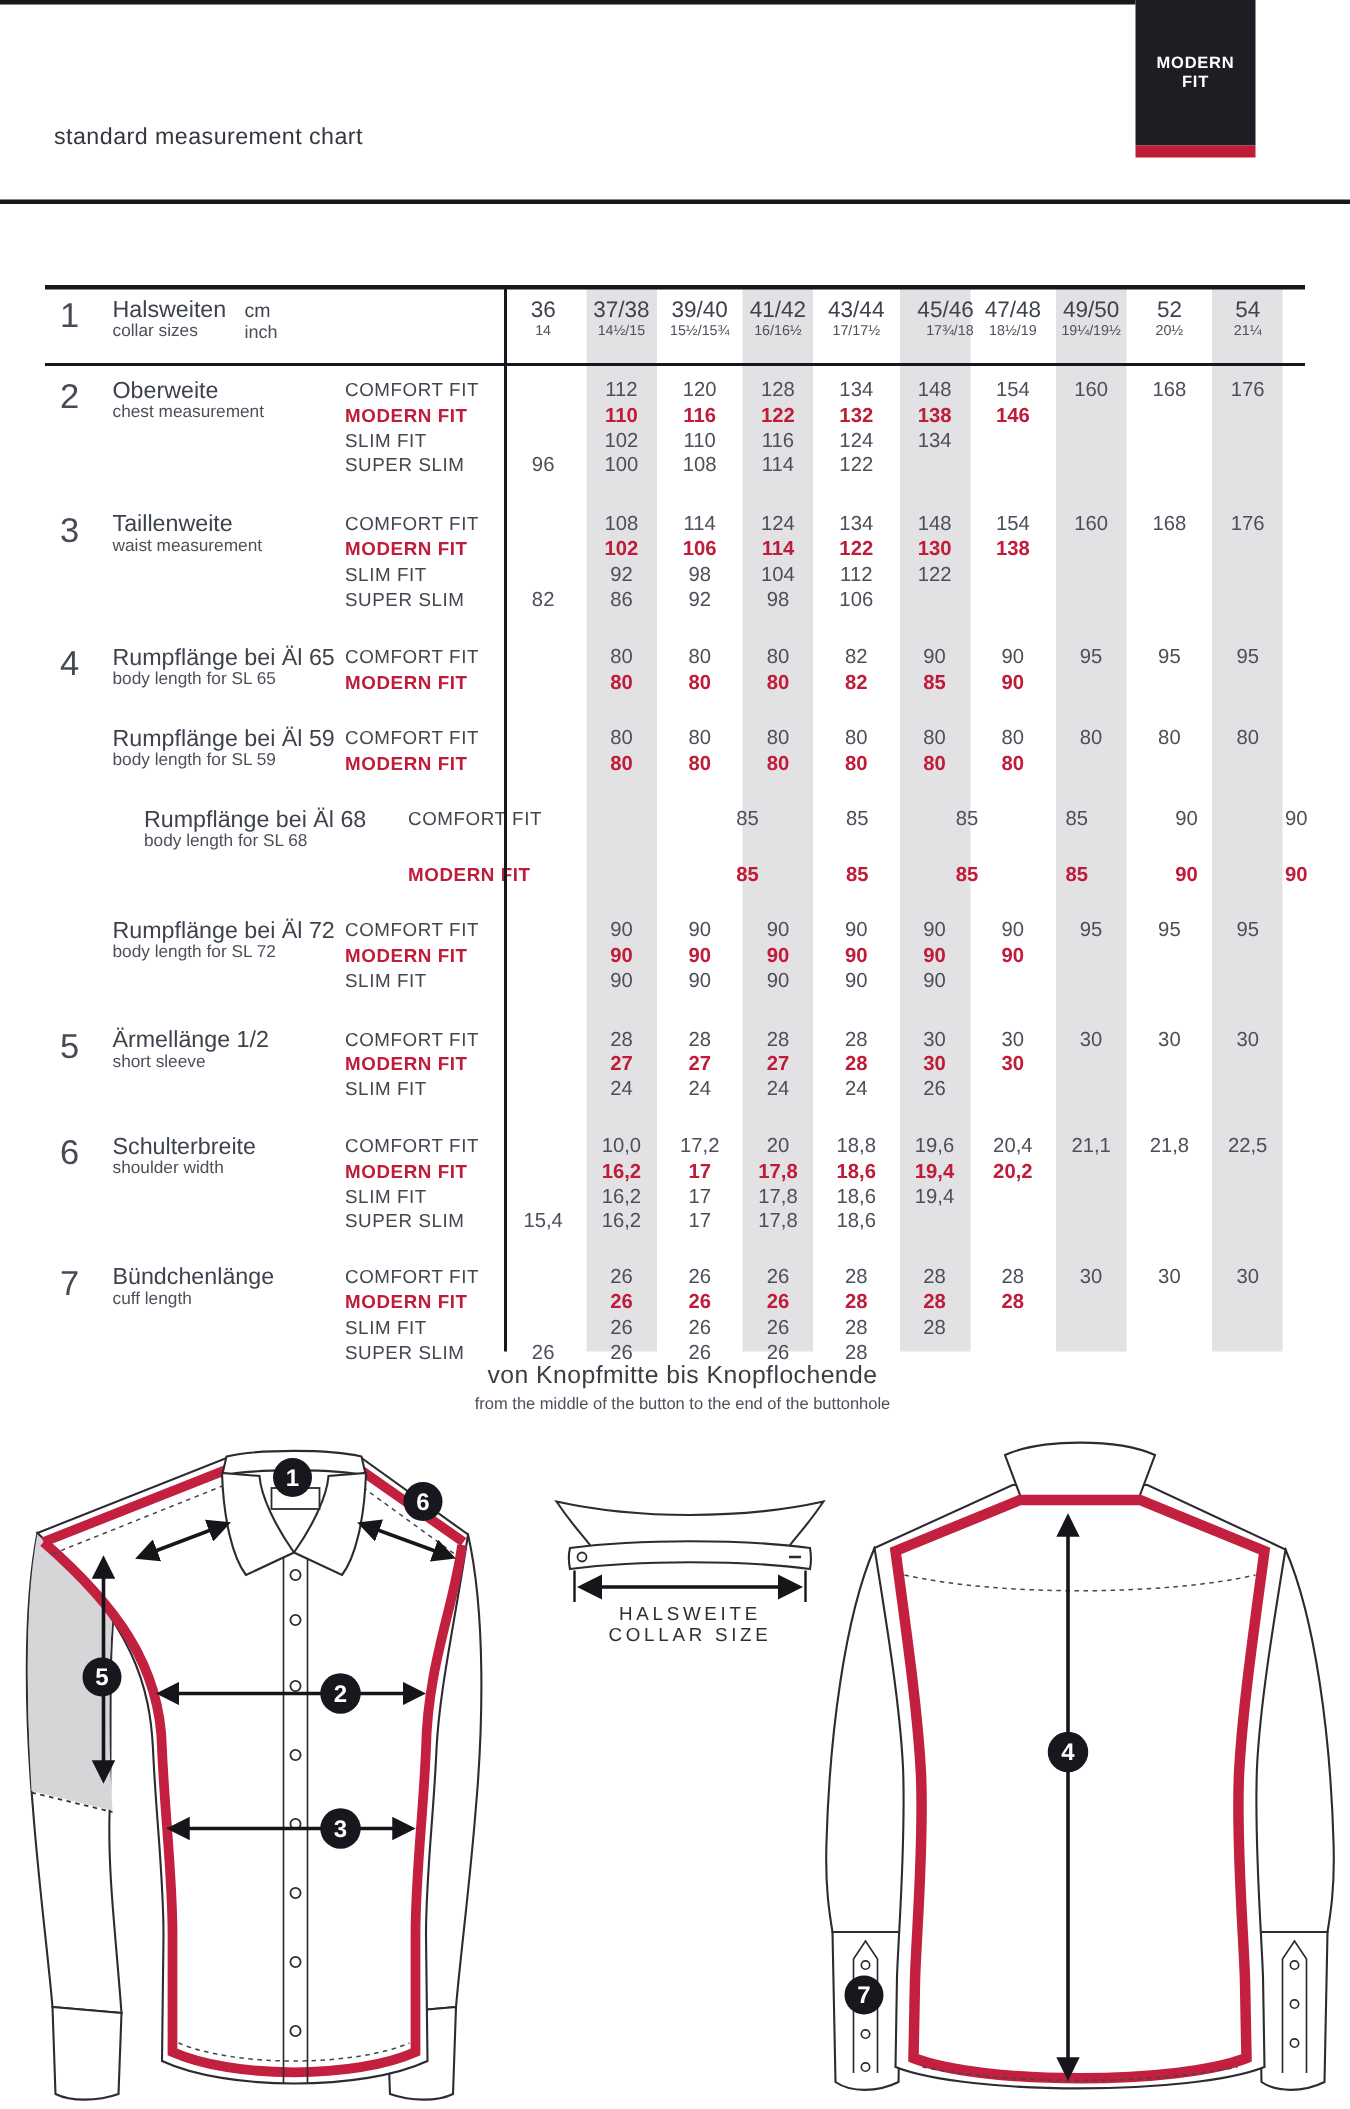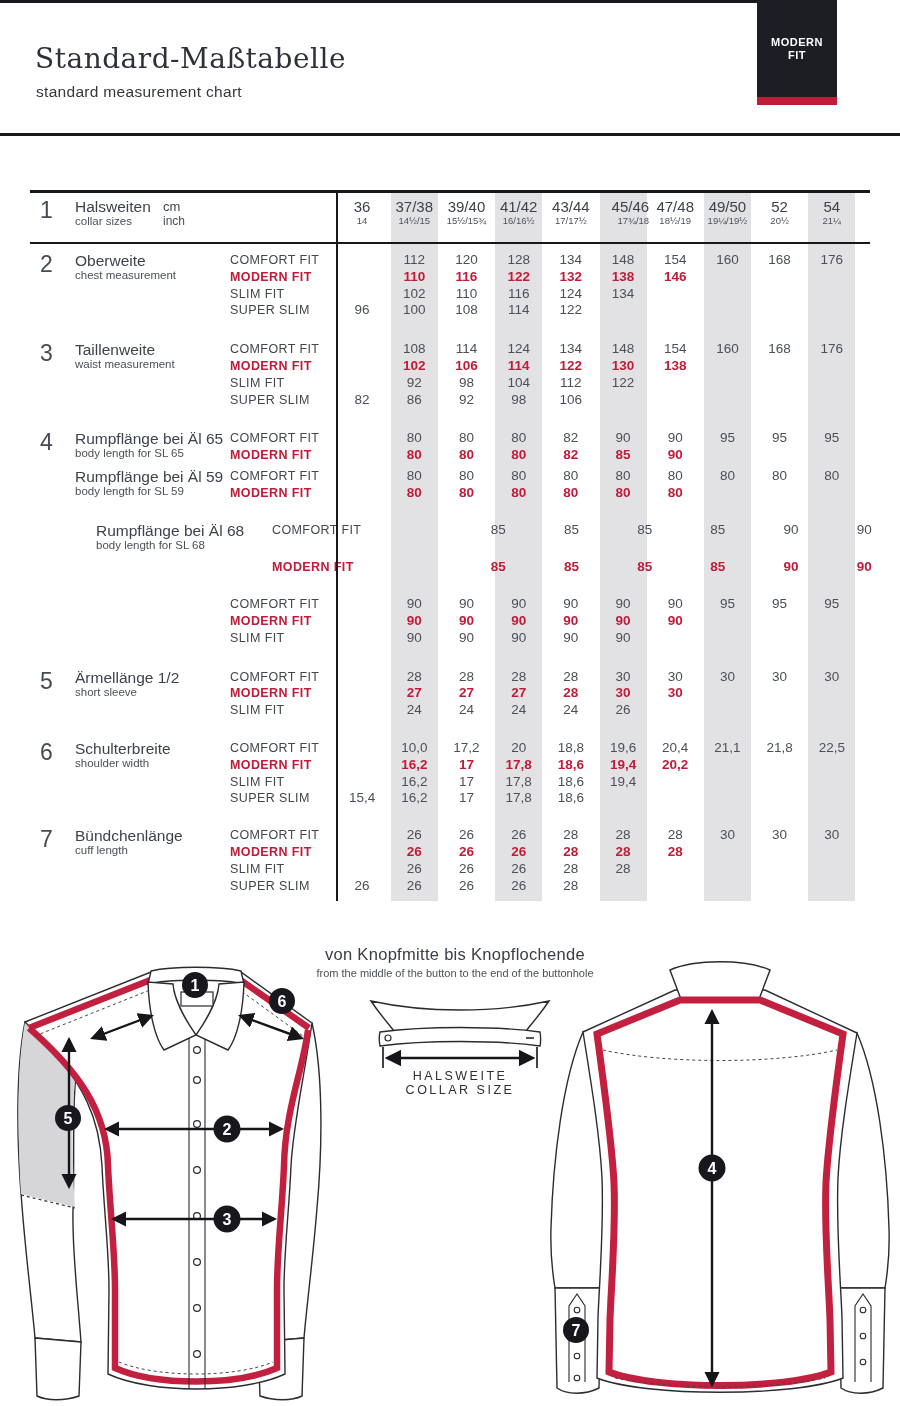--- a/index.html
+++ b/index.html
@@ -36,32 +36,31 @@
   .hcell{text-align:center;}
   .hcm{font-size:15px;color:var(--ink);line-height:17px;}
   .hin{font-size:9.5px;color:var(--num);line-height:11px;}
   .tgroup{grid-auto-rows:16.8px;}
   .fit{grid-column:3;font-size:12.5px;letter-spacing:.4px;color:#42464f;line-height:16.8px;white-space:nowrap;}
   .fit.modern{color:var(--red);font-weight:700;}
   .val{text-align:center;font-size:13.5px;color:#4b4f59;line-height:16.8px;}
   .val.modern{color:var(--red);font-weight:700;}
 
   
-  .note-wrap{left:300px;top:945px;width:310px;text-align:center;}
+  .note-wrap{left:300px;top:908px;width:310px;text-align:center;}
   .note-de{font-size:16.5px;color:#3a3d45;letter-spacing:.3px;}
   .note-en{font-size:11px;color:#4b505a;margin-top:3px;}
   svg text{font-family:"Liberation Sans",sans-serif;}
 </style>
 </head>
 <body>
 
 <div class="page">
 
   <div class="abs top-line"></div>
-  <div class="abs page-title">Standard-Maßtabelle</div>
   <div class="abs page-subtitle">standard measurement chart</div>
 
   <div class="abs badge">
     <div class="badge-box">
       <span>MODERN</span>
       <span>FIT</span>
     </div>
     <div class="badge-bar"></div>
   </div>
 
@@ -254,21 +253,21 @@
           <div class="val modern" style="grid-area: 2 / 5;">80</div>
           <div class="val modern" style="grid-area: 2 / 6;">80</div>
           <div class="val modern" style="grid-area: 2 / 7;">80</div>
           <div class="val modern" style="grid-area: 2 / 8;">82</div>
           <div class="val modern" style="grid-area: 2 / 9;">85</div>
           <div class="val modern" style="grid-area: 2 / 10;">90</div>
           <div class="val modern" style="grid-area: 2 / 11;"></div>
           <div class="val modern" style="grid-area: 2 / 12;"></div>
           <div class="val modern" style="grid-area: 2 / 13;"></div>
         </div>
-        <div class="tgroup" style="margin-top: 4px;">
+        <div class="tgroup" style="margin-top: 20px;">
           <div class="gnum" style="grid-area: 1 / 1;"></div>
           <div class="glabel" style="grid-row: 1 / span 2;">
             <div class="de">Rumpflänge bei Äl 59</div>
             <div class="en">body length for SL 59</div>
           </div>
           <div class="fit" style="grid-area: 1 / 3;">COMFORT FIT</div>
           <div class="val" style="grid-area: 1 / 4;"></div>
           <div class="val" style="grid-area: 1 / 5;">80</div>
           <div class="val" style="grid-area: 1 / 6;">80</div>
           <div class="val" style="grid-area: 1 / 7;">80</div>
@@ -314,20 +313,24 @@
           <div class="val modern" style="grid-area: 2 / 7;">85</div>
           <div class="val modern" style="grid-area: 2 / 8;">85</div>
           <div class="val modern" style="grid-area: 2 / 9;">90</div>
           <div class="val modern" style="grid-area: 2 / 10;">90</div>
           <div class="val modern" style="grid-area: 2 / 11;"></div>
           <div class="val modern" style="grid-area: 2 / 12;"></div>
           <div class="val modern" style="grid-area: 2 / 13;"></div>
         </div>
         <div class="tgroup" style="margin-top: 20px;">
           <div class="gnum" style="grid-area: 1 / 1;"></div>
+          <div class="glabel" style="grid-row: 1 / span 3;">
+            <div class="de">Rumpflänge bei Äl 72</div>
+            <div class="en">body length for SL 72</div>
+          </div>
           <div class="fit" style="grid-area: 1 / 3;">COMFORT FIT</div>
           <div class="val" style="grid-area: 1 / 4;"></div>
           <div class="val" style="grid-area: 1 / 5;">90</div>
           <div class="val" style="grid-area: 1 / 6;">90</div>
           <div class="val" style="grid-area: 1 / 7;">90</div>
           <div class="val" style="grid-area: 1 / 8;">90</div>
           <div class="val" style="grid-area: 1 / 9;">90</div>
           <div class="val" style="grid-area: 1 / 10;">90</div>
           <div class="val" style="grid-area: 1 / 11;">95</div>
           <div class="val" style="grid-area: 1 / 12;">95</div>

